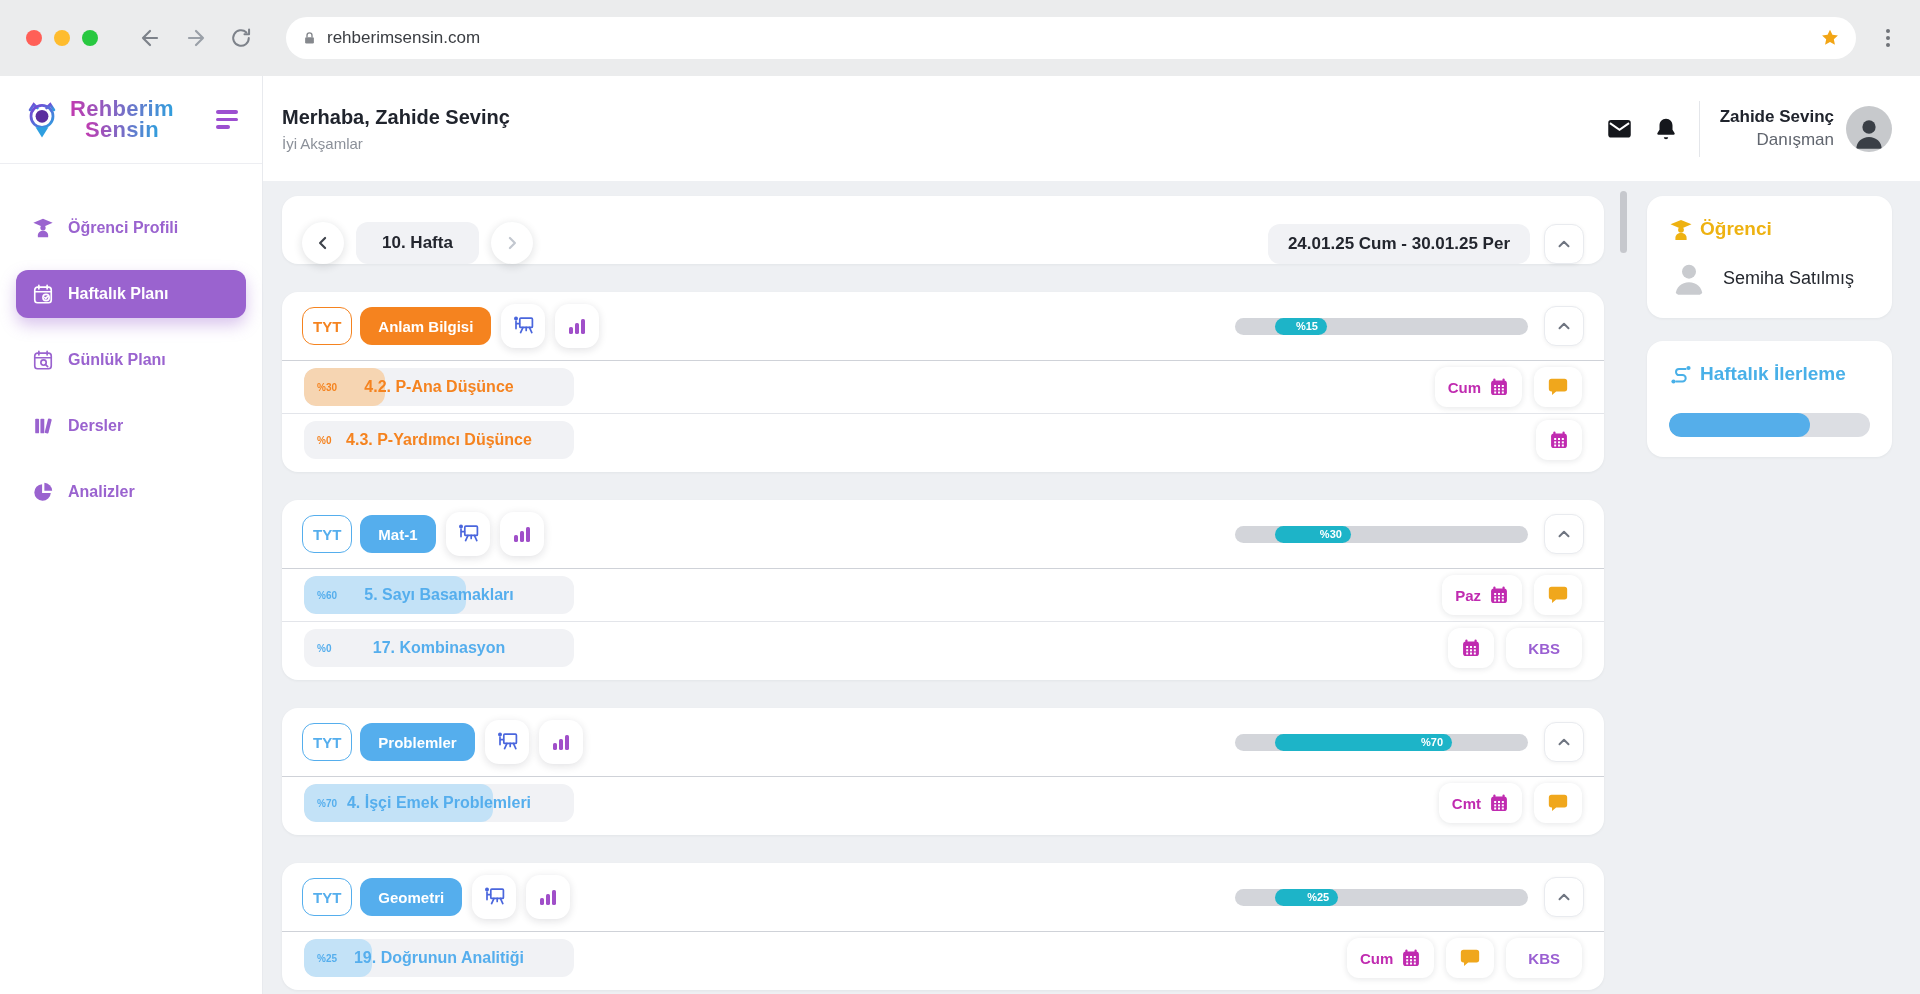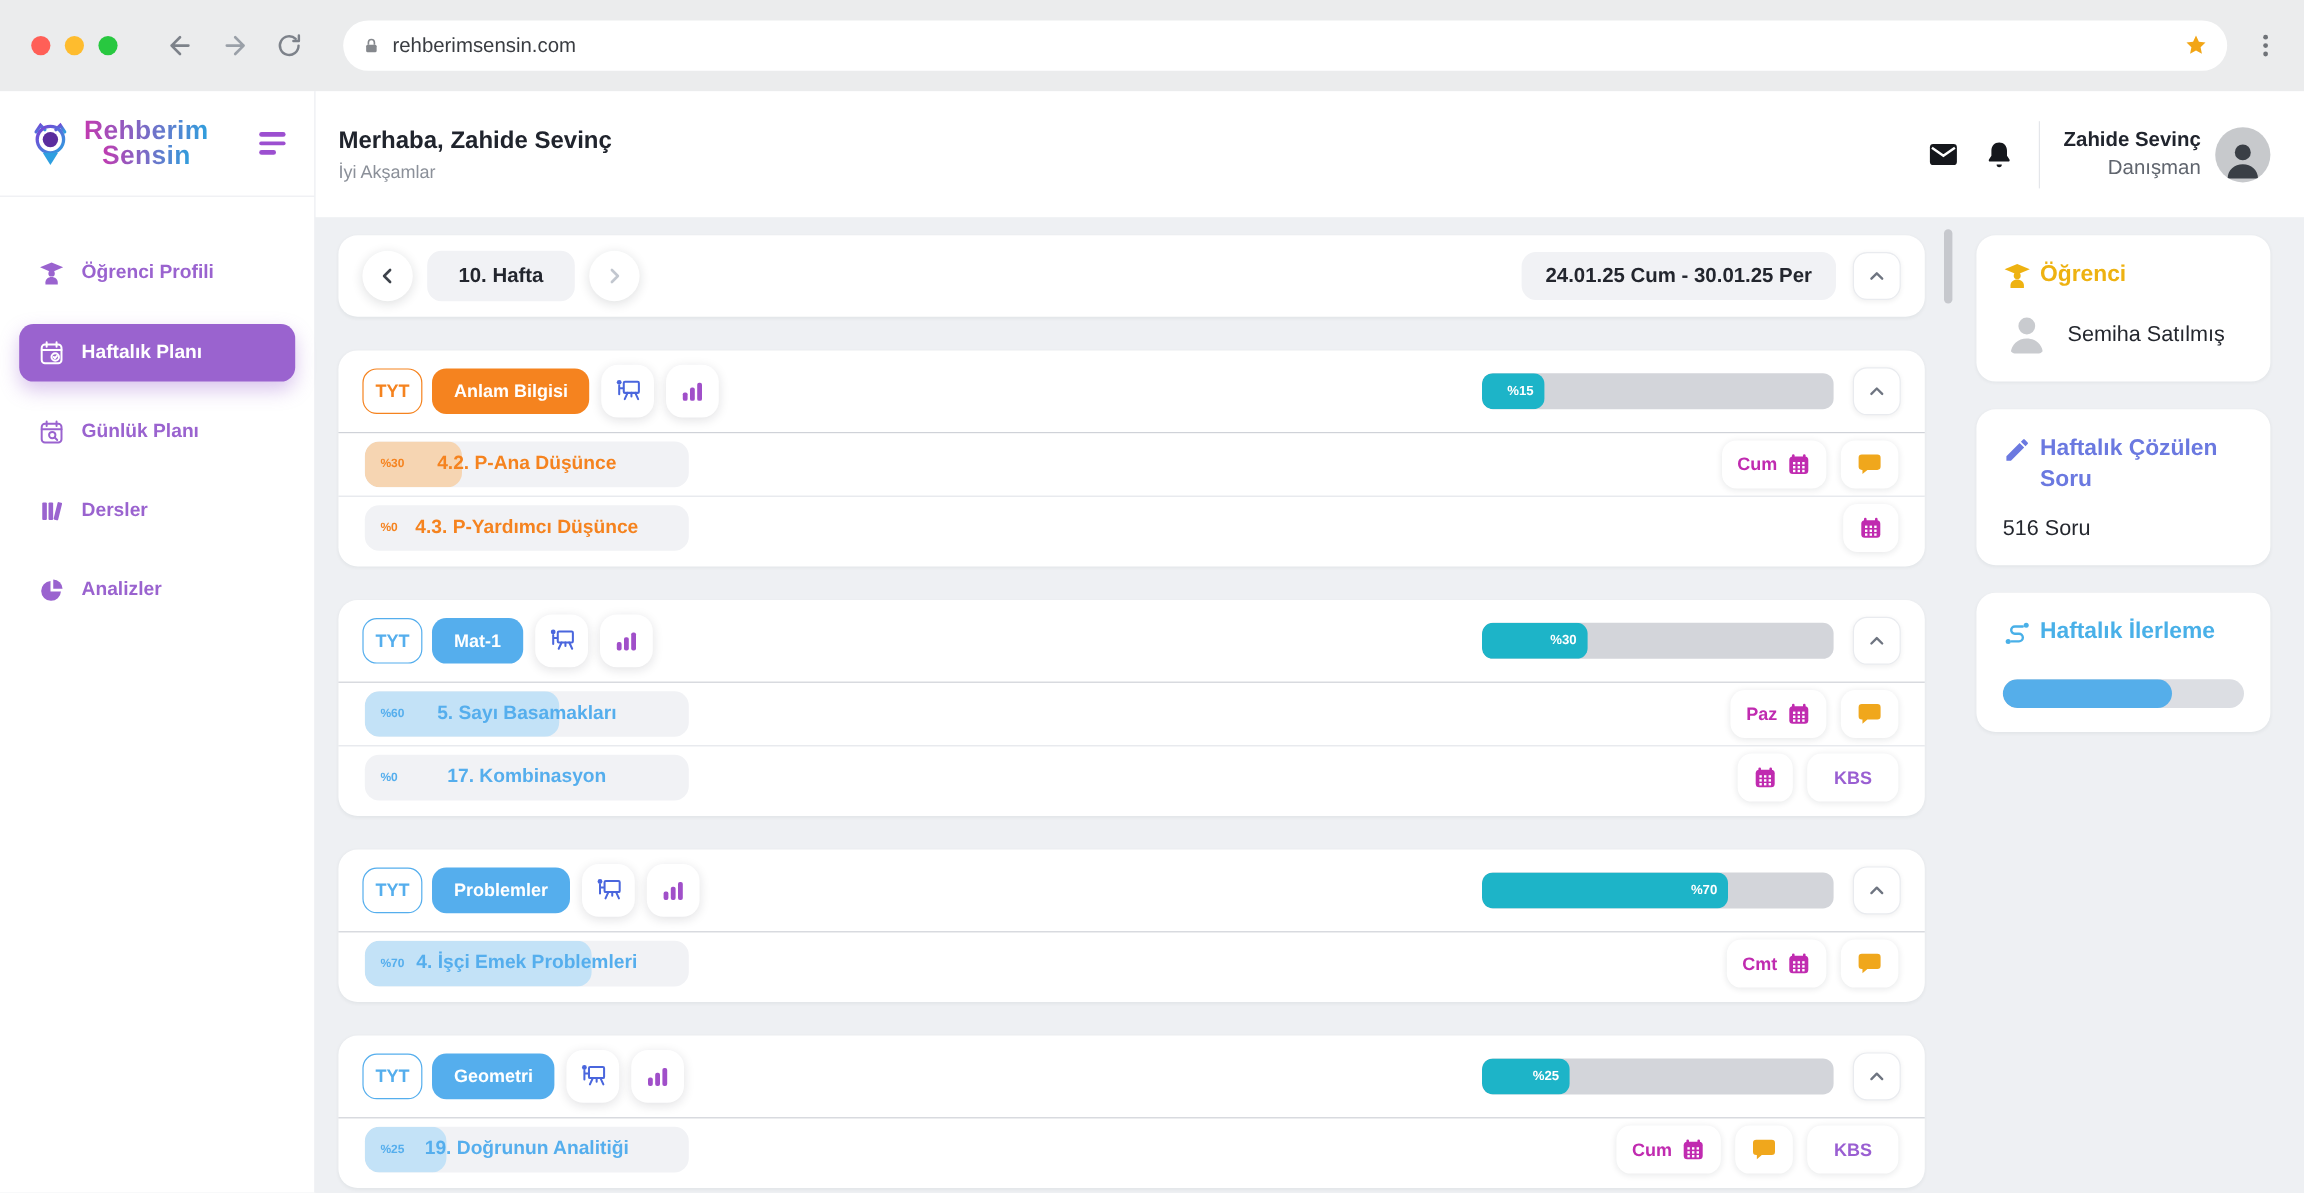--- a/index.html
+++ b/index.html
@@ -47,35 +47,35 @@
   .avatar { width:46px; height:46px; border-radius:50%; background:#c7c9cc; display:flex; align-items:flex-end; justify-content:center; overflow:hidden; }
 
   .content { flex:1; display:flex; padding:15px 28px 0 19px; position:relative; overflow:hidden; }
   .cards-col { width:1322px; flex:none; }
   .right-col { width:245px; flex:none; margin-left:43px; }
   .scroll-thumb { position:absolute; left:1357px; top:10px; width:7px; height:62px; border-radius:4px; background:#c6c8cd; cursor:grab; }
 
   .card { background:#fff; border-radius:16px; box-shadow:0 1px 3px rgba(25,30,40,.05); }
 
   
-  .week-card { height:68px; display:flex; align-items:center; padding:0 20px; margin-bottom:28px; }
+  .week-card { height:68px; display:flex; align-items:flex-end; padding:0 20px; margin-bottom:28px; }
   .circle-btn { width:42px; height:42px; border-radius:50%; background:#fff; box-shadow:0 2px 10px rgba(20,25,35,.14); display:flex; align-items:center; justify-content:center; cursor:pointer; flex:none; }
   .chev-prev { color:#3e434b; } .chev-next { color:#c2c7cf; }
   .week-pill { height:42px; padding:0 26px; background:#f1f2f5; border-radius:12px; display:flex; align-items:center; font-size:17px; font-weight:700; margin:0 12px; }
   .date-pill { height:40px; padding:0 20px; background:#f1f2f5; border-radius:12px; font-weight:700; font-size:17px; display:flex; align-items:center; margin-left:auto; margin-right:14px; }
   .up-btn { width:40px; height:40px; border-radius:12px; border:1px solid #e9ebef; background:#fff; box-shadow:0 1px 4px rgba(0,0,0,.06); display:flex; align-items:center; justify-content:center; color:#6f7581; cursor:pointer; flex:none; }
 
   
   .subject-card { margin-bottom:28px; padding:12px 0 6px; }
   .subj-head { display:flex; align-items:center; padding:0 20px; height:44px; }
   .exam-pill { height:38px; min-width:48px; padding:0 10px; border:1.6px solid; border-radius:12px; display:flex; align-items:center; justify-content:center; font-weight:700; font-size:15px; background:#fff; }
   .name-pill { height:38px; padding:0 18px; border-radius:12px; color:#fff; font-weight:700; font-size:15px; display:flex; align-items:center; margin-left:8px; }
   .tool-btn { width:44px; height:44px; border-radius:14px; background:#fff; box-shadow:0 2px 9px rgba(20,25,35,.13); display:flex; align-items:center; justify-content:center; margin-left:10px; cursor:pointer; flex:none; }
   .tool-present { color:#4a66dd; } .tool-chart { color:#a04fc9; }
-  .progress-wrap { margin-left:auto; width:293px; height:30px; border-radius:9px; background:#d3d5da; overflow:hidden; }
+  .progress-wrap { margin-left:auto; width:293px; height:17px; border-radius:9px; background:#d3d5da; overflow:hidden;padding-left:40px; }
   .progress-fill { height:100%; border-radius:9px; background:#1db4c8; min-width:52px; display:flex; align-items:center; justify-content:flex-end; padding-right:9px; color:#fff; font-size:11px; font-weight:700; }
   .subj-head .up-btn { margin-left:16px; }
   .head-divider { height:1px; background:#cfd2d8; margin-top:12px; }
   .topic-row { display:flex; align-items:center; padding:6px 22px; }
   .topic-row + .topic-row { border-top:1px solid #e3e5ea; }
   .topic-pill { position:relative; width:270px; height:38px; border-radius:12px; background:#f1f2f5; overflow:hidden; display:flex; align-items:center; justify-content:center; cursor:pointer; }
   .topic-fill { position:absolute; left:0; top:0; bottom:0; border-radius:12px; }
   .topic-pct { position:absolute; left:13px; top:50%; transform:translateY(-50%); font-size:10px; font-weight:700; z-index:2; }
   .topic-title { position:relative; z-index:2; font-size:16px; font-weight:700; }
   .topic-actions { margin-left:auto; display:flex; align-items:center; gap:12px; }
@@ -629,29 +629,20 @@
               <svg width="40" height="40" viewBox="0 0 24 24" fill="#c9cbcf">
                   <circle cx="12" cy="8.2" r="4.2"></circle>
                   <path d="M4 22c0-4.4 3.6-7.5 8-7.5s8 3.1 8 7.5z"></path>
                 </svg>
             </div>
             <span class="student-name">Semiha Satılmış</span>
           </div>
         </div>
 
 
-        <div class="panel">
-          <div class="panel-title" style="color: rgb(107, 121, 224);">
-            <svg width="24" height="24" viewBox="0 0 24 24" fill="currentColor">
-                <path d="M3 17.2V21h3.8L17.8 10 14 6.2 3 17.2zM20.7 7.1c.4-.4.4-1 0-1.4l-2.4-2.4c-.4-.4-1-.4-1.4 0l-1.8 1.8 3.8 3.8 1.8-1.8z"></path>
-              </svg>
-            <span>Haftalık Çözülen Soru</span>
-          </div>
-          <div class="q-value">516 Soru</div>
-        </div>
 
         <div class="panel" style="margin-bottom:0;">
           <div class="panel-title" style="color: rgb(73, 176, 232);">
             <svg width="24" height="24" viewBox="0 0 24 24" fill="none" stroke="currentColor" stroke-width="2" stroke-linecap="round">
                 <circle cx="4.5" cy="18.5" r="2.1" fill="currentColor" stroke="none"></circle>
                 <circle cx="19.5" cy="5" r="2.1" fill="currentColor" stroke="none"></circle>
                 <path d="M7.2 18.5h6.3a3.2 3.2 0 0 0 0-6.4H10a3 3 0 0 1 0-6h6.6"></path>
               </svg>
             <span>Haftalık İlerleme</span>
           </div>

